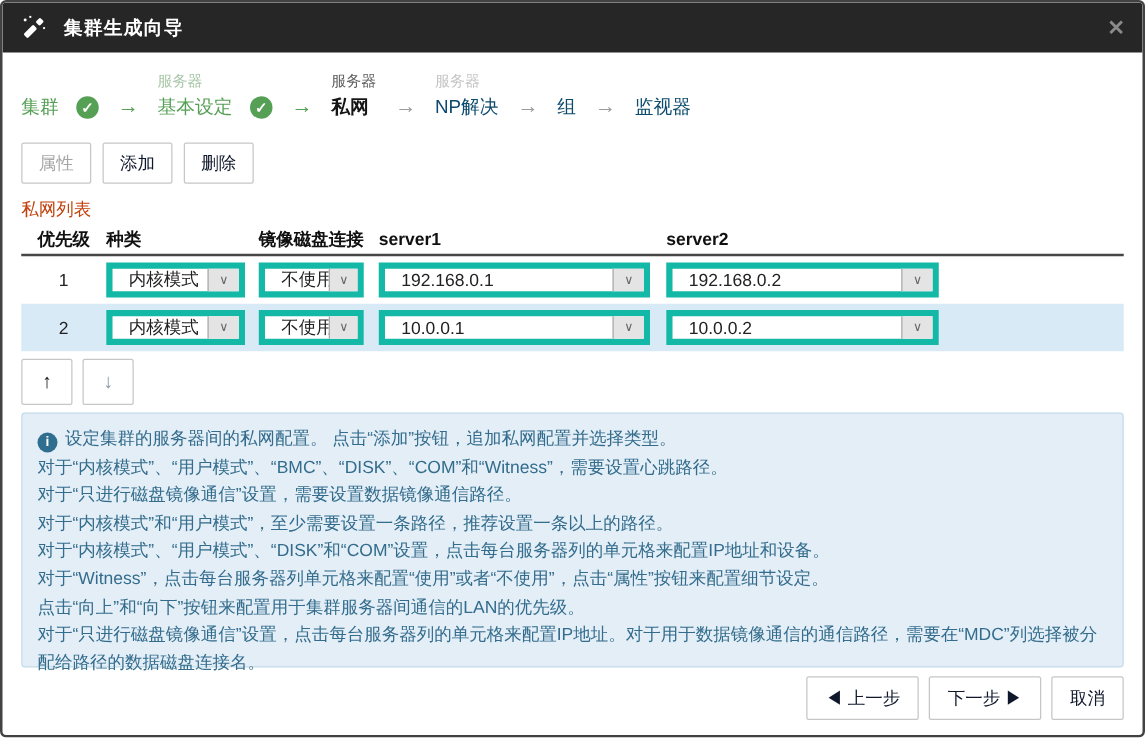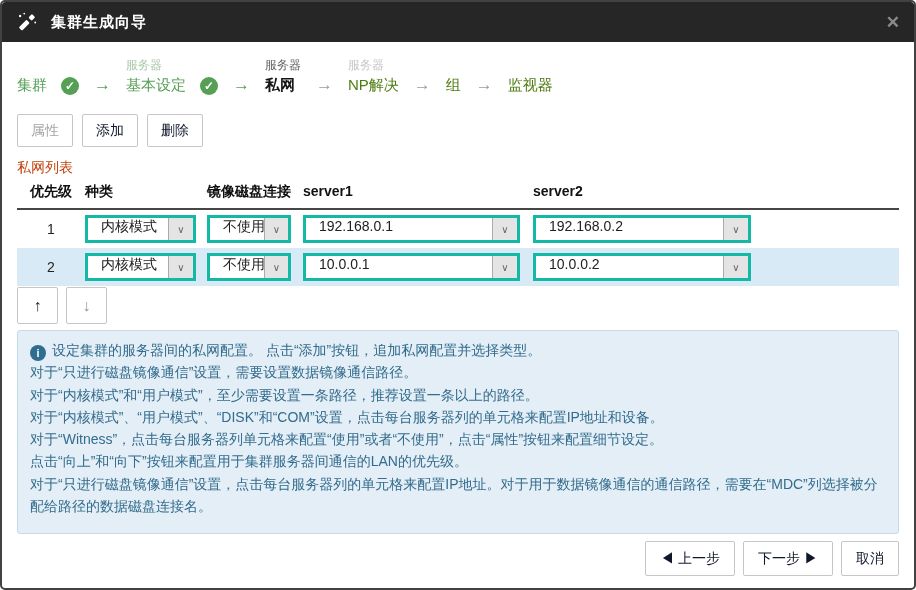--- a/index.html
+++ b/index.html
@@ -23,42 +23,42 @@
 
   
   .steps{position:absolute;left:15px;top:54px;display:flex;align-items:flex-end;gap:15px;white-space:nowrap;}
   .step{display:flex;flex-direction:column;align-items:flex-start;}
   .step-sub{font-size:12px;height:18px;line-height:18px;}
   .step-main{font-size:15px;display:flex;align-items:center;gap:14px;height:23px;text-align:right;}
   .step.done .step-main{color:var(--accent-green);}
   .step.done .step-sub{color:#a9c7a9;}
   .step.current .step-main{color:#151515;font-weight:bold;}
   .step.current .step-sub{color:#606060;}
-  .step.upcoming .step-main{color:#4d7c0f;}
+  .step.upcoming .step-main{color:#0c4a6e;}
   .step.upcoming .step-sub{color:#c5c5c5;}
   .check{width:18px;height:18px;border-radius:50%;background:var(--accent-green);color:#fff;font-size:12px;font-weight:bold;display:inline-flex;align-items:center;justify-content:center;}
   .step-arrow{font-size:17px;font-weight:bold;padding-bottom:2px;}
   .step-arrow.done{color:var(--accent-green);}
   .step-arrow.upcoming{color:#9b9b9b;}
 
   
   .toolbar{position:absolute;left:15px;top:112px;display:flex;gap:9px;}
   .btn{background:#fff;border:1px solid #c6c6c6;border-radius:2px;font-size:14px;padding:8px 13px;color:#0f172a;cursor:pointer;font-family:inherit;line-height:1.1;}
   .btn.disabled{color:#a6a6a6;}
 
   .caption{position:absolute;left:15px;top:157px;font-size:14px;color:#c2410c;}
 
   
   .table{position:absolute;left:15px;top:181px;right:15px;}
-  .thead{display:grid;grid-template-columns:68px 122px 96px 230px auto;font-size:14px;font-weight:bold;color:#111;padding-bottom:7px;border-bottom:2px solid #464646;}
+  .thead{display:grid;grid-template-columns:68px 122px 96px 230px auto;font-size:14px;font-weight:bold;color:#111;padding-bottom:2px;border-bottom:2px solid #464646;}
   .thead .th-center{text-align:center;}
   .trow{display:grid;grid-template-columns:68px 122px 96px 230px auto;align-items:center;height:38px;}
   .trow.selected{background:var(--selected-row-bg);}
   .prio{text-align:center;font-size:14px;color:#222;}
-  .sel{height:28px;border:3px solid #14b8a6;background:#fff;display:flex;align-items:flex-start;font-size:14px;color:#222;cursor:pointer;}
+  .sel{height:28px;border:5px solid #14b8a6;background:#fff;display:flex;align-items:center;font-size:14px;color:#222;cursor:pointer;}
   .sel-text{padding-left:13px;white-space:nowrap;overflow:hidden;}
   .sel-arrow{margin-left:auto;width:25px;align-self:stretch;background:#e4e4e4;border-left:1px solid #ababab;display:flex;align-items:center;justify-content:center;color:#666;font-size:10px;}
   .w-type{width:111px}.w-mirror{width:84px}.w-s1{width:217px}.w-s2{width:218px}
 
   
   .updown{position:absolute;left:15px;top:285px;display:flex;gap:8px;}
   .arrow-btn{width:41px;height:37px;background:#fff;border:1px solid #c6c6c6;border-radius:2px;font-size:16px;display:flex;align-items:center;justify-content:center;cursor:pointer;color:#222;font-family:inherit;}
   .arrow-btn.disabled{color:#8d99a4;}
 
   
@@ -210,20 +210,21 @@
     </div>
   </div>
 
   <div class="updown">
     <button class="arrow-btn">↑</button>
     <button class="arrow-btn disabled">↓</button>
   </div>
 
   <div class="infobox">
     <div class="info-line"><span class="info-icon">i</span><span>设定集群的服务器间的私网配置。 点击“添加”按钮，追加私网配置并选择类型。</span></div>
+    <div class="info-line">对于“内核模式”、“用户模式”、“BMC”、“DISK”、“COM”和“Witness”，需要设置心跳路径。</div>
     <div class="info-line">对于“只进行磁盘镜像通信”设置，需要设置数据镜像通信路径。</div>
     <div class="info-line">对于“内核模式”和“用户模式”，至少需要设置一条路径，推荐设置一条以上的路径。</div>
     <div class="info-line">对于“内核模式”、“用户模式”、“DISK”和“COM”设置，点击每台服务器列的单元格来配置IP地址和设备。</div>
     <div class="info-line">对于“Witness”，点击每台服务器列单元格来配置“使用”或者“不使用”，点击“属性”按钮来配置细节设定。</div>
     <div class="info-line">点击“向上”和“向下”按钮来配置用于集群服务器间通信的LAN的优先级。</div>
     <div class="info-line">对于“只进行磁盘镜像通信”设置，点击每台服务器列的单元格来配置IP地址。对于用于数据镜像通信的通信路径，需要在“MDC”列选择被分配给路径的数据磁盘连接名。</div>
   </div>
 
   <div class="footer">
     <button class="btn">◀ 上一步</button>

